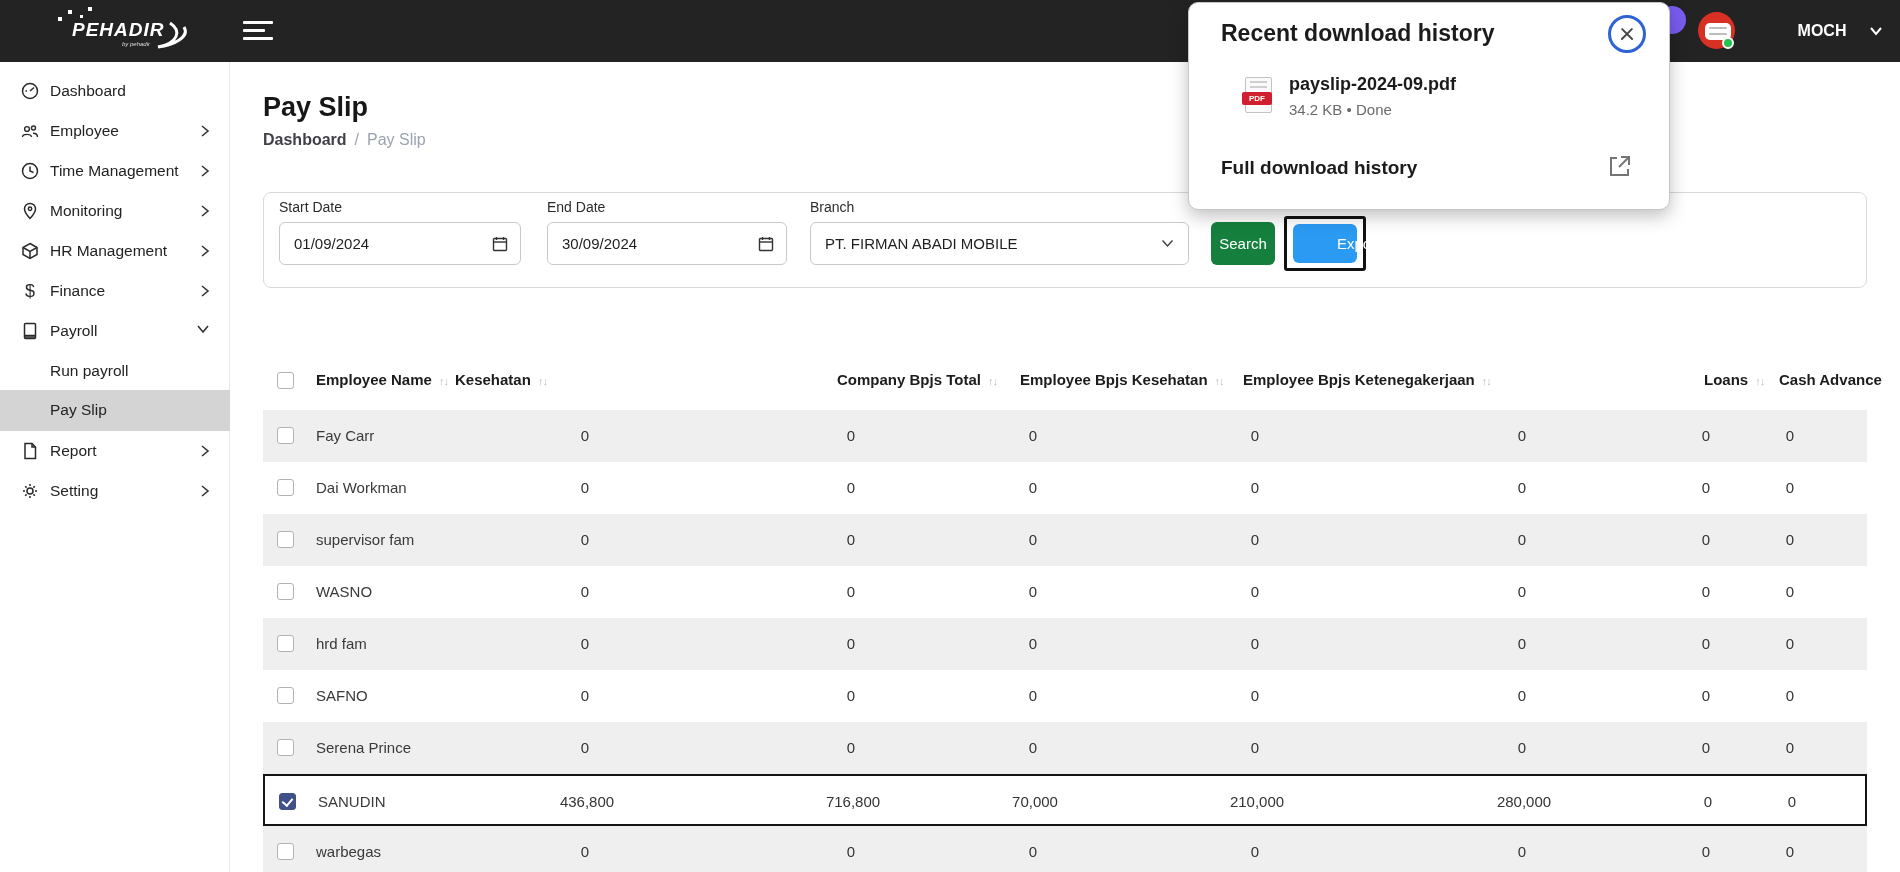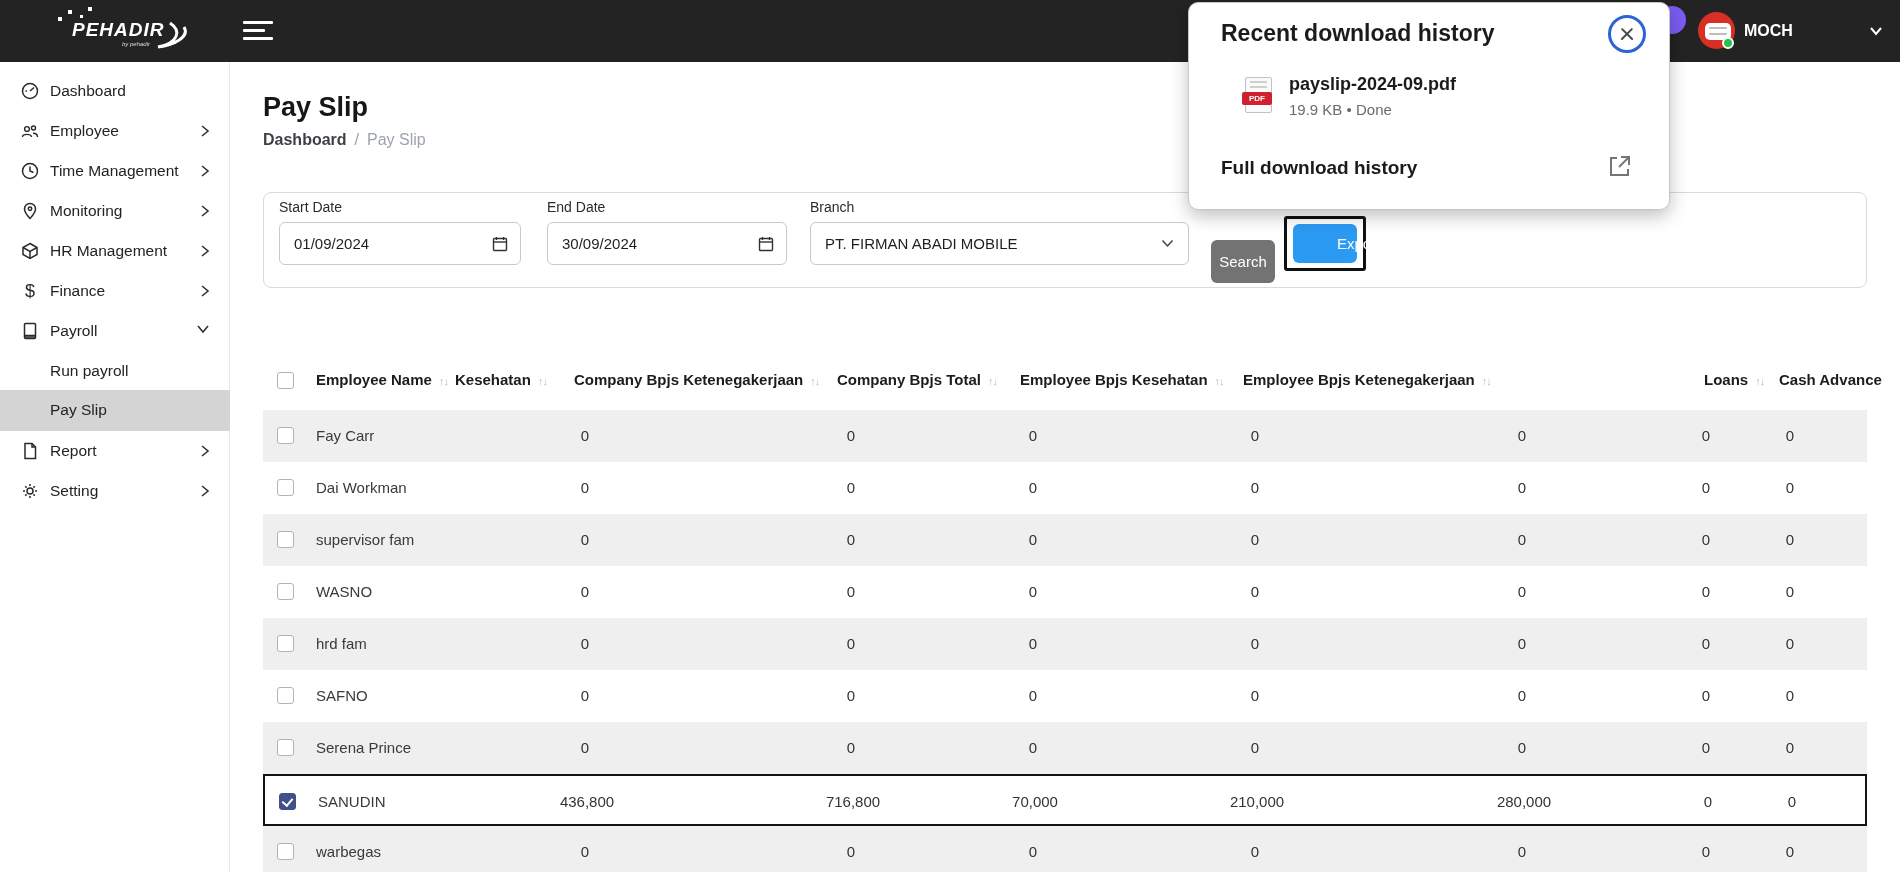--- a/index.html
+++ b/index.html
@@ -1,21 +1,21 @@
 <!DOCTYPE html>
 <html><head>
 <meta charset="utf-8">
 <style>
   * { margin:0; padding:0; box-sizing:border-box; }
   html,body { width:1900px; height:872px; overflow:hidden; background:#fff;
     font-family:"Liberation Sans","DejaVu Sans",sans-serif; }
   #app { position:relative; width:1900px; height:872px; overflow:hidden; background:#fff; }
 
   
-  .topbar { position:absolute; left:0; top:0; width:1900px; height:62px; background:#232323; z-index:5; }
+  .topbar { position:absolute; left:0; top:0; width:1900px; height:62px; background:#232323; z-index:5;text-align:center; }
   .logo { position:absolute; left:58px; top:7px; width:150px; height:50px; color:#fff; }
   .logo-text { position:absolute; left:14px; top:12px; font-size:19px; font-weight:800;
     font-style:italic; letter-spacing:1px; color:#fff; }
   .logo-sub { position:absolute; left:64px; top:34px; font-size:6px; color:#ddd; font-style:italic; }
   .logo-dots span { position:absolute; background:#fff; width:4px; height:4px; }
   .logo-swoosh { position:absolute; left:8px; top:2px; }
   .hamburger { position:absolute; left:243px; top:21px; width:32px; height:22px; cursor:pointer; }
   .hamburger i { display:block; background:#fff; height:3px; border-radius:1px; margin-bottom:5px; }
   .hamburger i:nth-child(1){ width:30px; } .hamburger i:nth-child(2){ width:22px; } .hamburger i:nth-child(3){ width:30px; }
   .notif-dot { position:absolute; left:1658px; top:6px; width:28px; height:28px; border-radius:50%;
@@ -48,21 +48,21 @@
   .bc-leaf { color:#9ca3af; }
 
   
   .filter-card { position:absolute; left:263px; top:192px; width:1604px; height:96px;
     border:1px solid #dadada; border-radius:8px; background:#fff; }
   .f-label { position:absolute; top:6px; font-size:14px; color:#2b2b2b; }
   .f-input { position:absolute; top:29px; height:43px; border:1px solid #c9c9c9; border-radius:6px;
     background:#fff; font-size:15px; color:#1f1f1f; line-height:41px; padding-left:14px; cursor:pointer; }
   .cal-icon { position:absolute; right:12px; top:13px; }
   .sel-chevron { position:absolute; right:14px; top:16px; }
-  .btn { position:absolute; top:47px; height:43px; background:#737373; color:#fff; border:none;
+  .btn { position:absolute; top:29px; height:43px; background:#15803d; color:#fff; border:none;
     border-radius:6px; font-size:15px; font-family:inherit; cursor:pointer; }
   .export-focus { position:absolute; left:1020px; top:23px; width:82px; height:55px;
     border:3px solid #111; border-radius:3px; background:transparent; }
   .export-btn { position:absolute; left:6px; top:5px; width:64px; height:39px; background:#2b9af3;
     color:#fff; border:none; border-radius:6px; font-size:15px; font-family:inherit; cursor:pointer;padding-left:44px; }
 
   
   .dl-popup { position:absolute; left:1188px; top:2px; width:482px; height:208px; background:#fff;
     border:1px solid #c6c6c6; border-radius:10px; box-shadow:0 6px 18px rgba(0,0,0,.25); z-index:20; }
   .dl-title { position:absolute; left:32px; top:17px; font-size:23px; font-weight:600; color:#1b1b1b; }
@@ -330,21 +330,20 @@
     <button class="btn" style="left:947px;width:64px;">Search</button>
     <div class="export-focus">
       <button class="export-btn">Export</button>
     </div>
   </div>
 
   <div class="tbl-header">
     <span class="cb hcb"></span>
     <span class="hcol h0"><span>Employee Name</span><span class="hsort">↑↓</span></span>
     <span class="hcol h1"><span>Kesehatan</span><span class="hsort">↑↓</span></span>
-    <span class="hcol h2"><span>Company Bpjs Ketenegakerjaan</span><span class="hsort">↑↓</span></span>
     <span class="hcol h4"><span>Employee Bpjs Kesehatan</span><span class="hsort">↑↓</span></span>
     <span class="hcol h3"><span>Company Bpjs Total</span><span class="hsort">↑↓</span></span>
     <span class="hcol h5"><span>Employee Bpjs Ketenegakerjaan</span><span class="hsort">↑↓</span></span>
     <span class="hcol h7"><span>Loans</span><span class="hsort">↑↓</span></span>
     <span class="hcol h8"><span>Cash Advance</span></span>
   </div>
 
   <div class="tbl-body">
     <div class="trow stripe" style="top: 0px; padding-left: 20px;">
       <span class="cb"></span>
@@ -460,21 +459,21 @@
     <div class="dl-close">
         <i></i>
         <i></i>
       </div>
     <div class="pdf-icon">
       <i></i>
         <i></i>
       <span class="pdf-badge">PDF</span>
     </div>
     <div class="dl-fname">payslip-2024-09.pdf</div>
-    <div class="dl-fmeta">19.9 KB • Done</div>
+    <div class="dl-fmeta">34.2 KB • Done</div>
     <div class="dl-full">Full download history</div>
     <span class="ext-icon">
       <svg width="26" height="26" viewBox="0 0 26 26" fill="none" stroke="#757575" stroke-width="2">
           <path d="M10 5 L4 5 L4 22 L21 22 L21 16"></path>
           <path d="M14 4 L22 4 L22 12"></path>
           <line x1="22" y1="4" x2="12" y2="14"></line>
         </svg>
     </span>
   </div>
 

